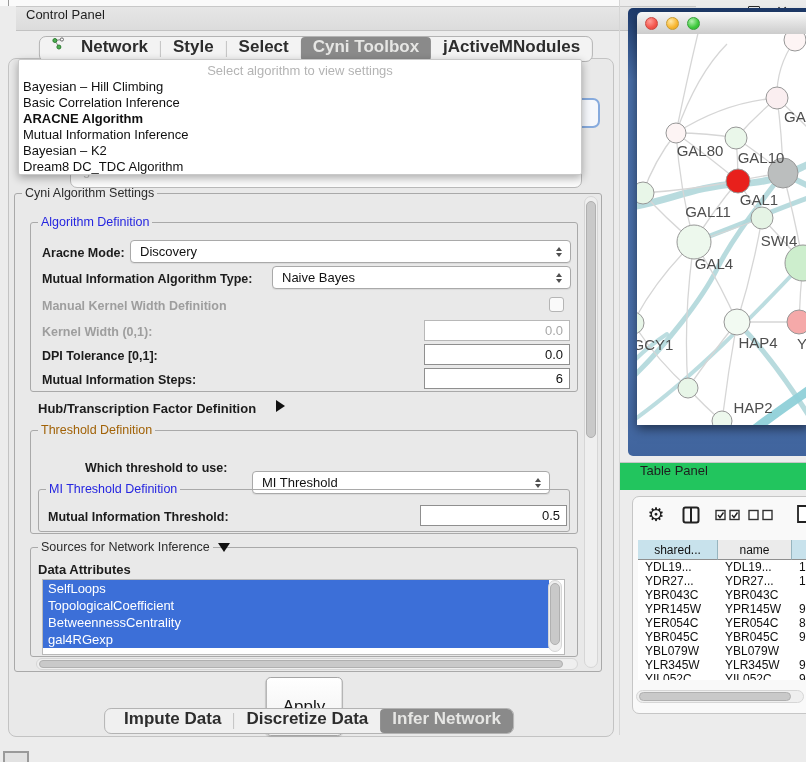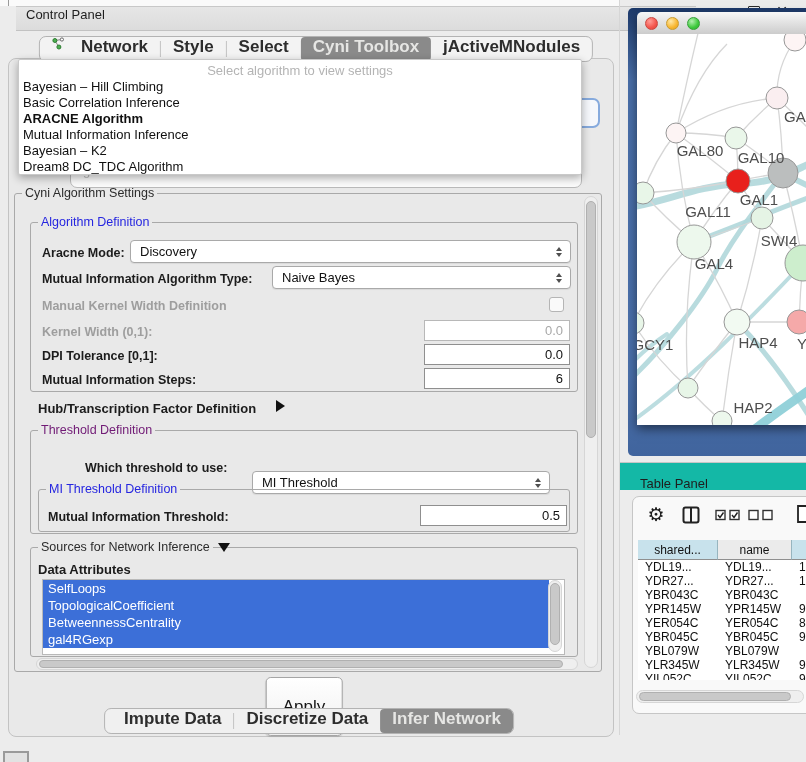--- a/index.html
+++ b/index.html
@@ -30,21 +30,21 @@
   .dd-item.bold{font-weight:bold;}
   .ghost-combo{left:70px;top:168px;width:510px;height:18px;border:1px solid #b9b9b9;border-radius:0 0 7px 7px;
                background:#fbfbfb;overflow:hidden;z-index:10;}
   .ghost-combo span{display:block;margin:-6px 0 0 12px;font-size:13px;color:#bcbcbc;white-space:nowrap;}
   .ghost-focus{left:576px;top:98px;width:22px;height:26px;border:2px solid #86aadd;border-left:none;
                border-radius:0 7px 7px 0;background:#f5f7fb;z-index:10;}
   
   .group{position:absolute;border:1px solid #a9a9a9;border-radius:3px;}
   .gtitle{position:absolute;font-size:12.5px;background:#e9e9e9;padding:0 3px;white-space:nowrap;color:#2c2c2c;z-index:2;}
   .gtitle.blue{color:#2525e0;}
-  .gtitle.green{color:#701a75;}
+  .gtitle.green{color:#a16207;}
   .lbl{position:absolute;font-size:12.5px;font-weight:bold;color:#1c1c1c;white-space:nowrap;}
   .lbl.dis{color:#9e9e9e;}
   .combo{position:absolute;background:#fff;border:1px solid #a9a9a9;border-radius:4px;font-size:13px;color:#111;
          display:flex;align-items:center;padding:0 22px 0 9px;box-shadow:0 1px 1px rgba(0,0,0,0.07);}
   .combo .arrows{position:absolute;right:8px;top:50%;transform:translateY(-50%);display:flex;flex-direction:column;gap:2px;}
   .combo .arrows i{display:block;width:0;height:0;border-left:3.5px solid transparent;border-right:3.5px solid transparent;}
   .combo .arrows .up{border-bottom:4px solid #4f4f4f;}
   .combo .arrows .down{border-top:4px solid #4f4f4f;}
   .field{position:absolute;background:#fff;border:1px solid #8f8f8f;font-size:13px;color:#111;
          display:flex;align-items:center;justify-content:flex-end;padding:0 6px;}
@@ -70,22 +70,22 @@
   .macwin{left:637px;top:12px;width:172px;height:413px;box-shadow:0 4px 10px rgba(0,0,0,0.5);}
   .mac-titlebar{position:absolute;left:0;top:0;width:100%;height:22px;background:linear-gradient(#f7f7f7,#cccccc);
                 border-bottom:1px solid #8f8f8f;border-radius:5px 0 0 0;display:flex;align-items:center;}
   .tl{width:13px;height:13px;border-radius:50%;margin-left:8px;box-sizing:border-box;}
   .tl.red{background:radial-gradient(circle at 35% 30%,#ff9d97,#f4554c 60%,#d8423a);border:1px solid #c94740;}
   .tl.yellow{background:radial-gradient(circle at 35% 30%,#ffe9a8,#f8b62f 60%,#df9f22);border:1px solid #c99b2e;}
   .tl.green{background:radial-gradient(circle at 35% 30%,#b4f0b0,#3ec93c 60%,#2fae31);border:1px solid #36a038;}
   .net-canvas{position:absolute;left:0;top:22px;width:172px;height:391px;background:#fff;overflow:hidden;}
   .nlabel{position:absolute;font-size:15px;color:#4e4e4e;white-space:nowrap;transform:translateX(-50%);}
   
-  .tp-bar{left:620px;top:462px;width:186px;height:28px;background:#14b8a6;border-top:1px solid #c6c6c6;
-          border-bottom:1px solid #d8d8d8;display:flex;align-items:flex-end;}
+  .tp-bar{left:620px;top:462px;width:186px;height:28px;background:#22c55e;border-top:1px solid #c6c6c6;
+          border-bottom:1px solid #d8d8d8;display:flex;align-items:flex-start;}
   .tp-title{margin-left:20px;font-size:13px;color:#1e1e1e;}
   .tp-body{left:620px;top:490px;width:186px;height:272px;background:#ececec;}
   .tp-card{left:632px;top:496px;width:186px;height:216px;background:#f9f9f9;border:1px solid #c6c6c6;border-radius:7px;}
   .tb-icon{position:absolute;display:flex;align-items:center;justify-content:center;}
   .thead{position:absolute;left:638px;top:540px;display:flex;height:20px;}
   .th{display:flex;align-items:center;justify-content:center;font-size:12px;color:#111;
       border-right:1px solid #97b5bf;border-bottom:1px solid #8f8f8f;box-sizing:border-box;}
   .rows-wrap{position:absolute;left:638px;top:560px;width:168px;height:120px;overflow:hidden;background:#fff;}
   .trow{display:grid;grid-template-columns:80px 74px 60px;height:14px;line-height:14px;font-size:12px;color:#101010;background:#fff;}
   .trow span{padding-left:7px;white-space:nowrap;overflow:hidden;}

